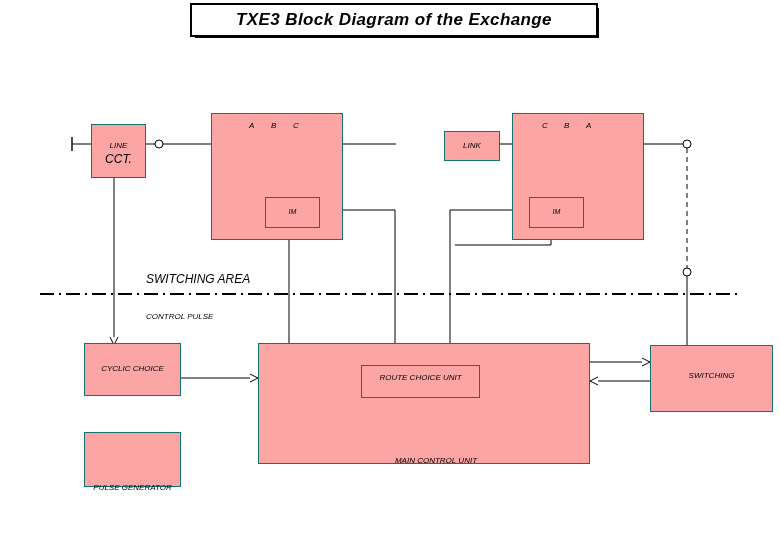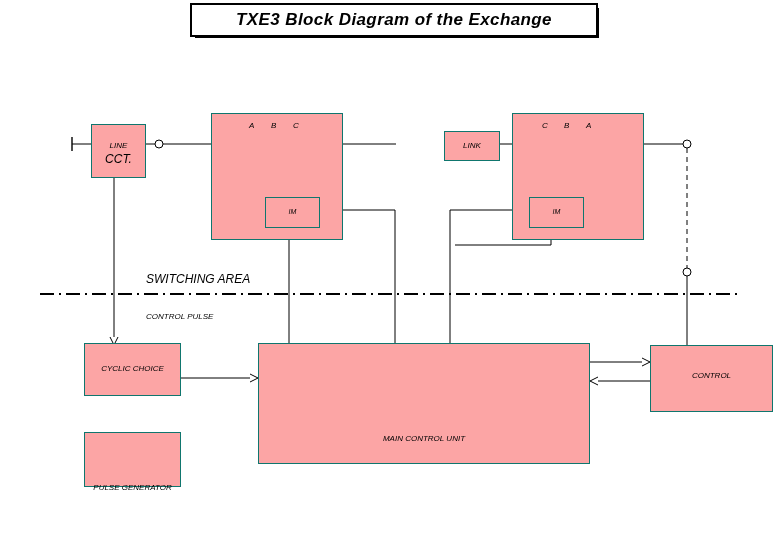--- a/index.html
+++ b/index.html
@@ -69,21 +69,21 @@
   
   #link{left:396px;top:131px;width:56px;height:30px;margin-left:48px;}
   #link .l1{top:9px;font-size:8px;}
 
   
   #cyclic-store{left:84px;top:343px;width:97px;height:53px;}
   #cyclic-store .l1{top:20px;font-size:8px;}
   #pulse-generator{left:84px;top:432px;width:97px;height:55px;}
   #pulse-generator .l1{top:22px;font-size:8px;margin-top:28px;}
   #main-control-unit{left:258px;top:343px;width:332px;height:121px;}
-  #mcu-label{left:258px;top:434px;width:332px;font-size:8px;}
+  #mcu-label{left:258px;top:456px;width:332px;font-size:8px;padding-left:12px;}
   #route-choice-unit{left:361px;top:365px;width:119px;height:33px;}
   #route-choice-unit .l1{top:7px;font-size:8px;}
   #register{left:650px;top:345px;width:123px;height:67px;}
   #register .l1{top:25px;font-size:8px;}
 
   
   #switching-area-label{left:146px;top:272px;font-size:12px;}
   #control-area-label{left:146px;top:312px;font-size:8px;}
 
   
@@ -203,18 +203,21 @@
     <span class="box-label l1">CYCLIC CHOICE</span>
   </div>
 
   <div class="box" id="pulse-generator">
     <span class="box-label l1">PULSE GENERATOR</span>
   </div>
 
   <div class="box" id="main-control-unit"></div>
   <span class="box-label" id="mcu-label">MAIN CONTROL UNIT</span>
 
+  <div class="box" id="route-choice-unit">
+    <span class="box-label l1">ROUTE CHOICE UNIT</span>
+  </div>
 
   <div class="box" id="register">
-    <span class="box-label l1">CONTROL</span>
+    <span class="box-label l1">SWITCHING</span>
   </div>
 
 </div>
 
 </body></html>

